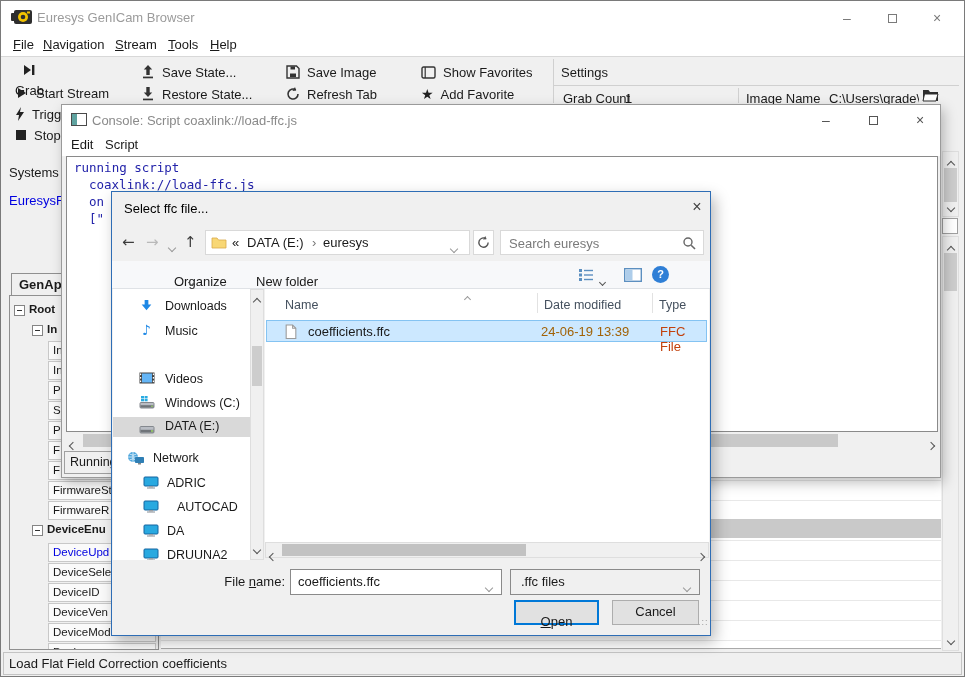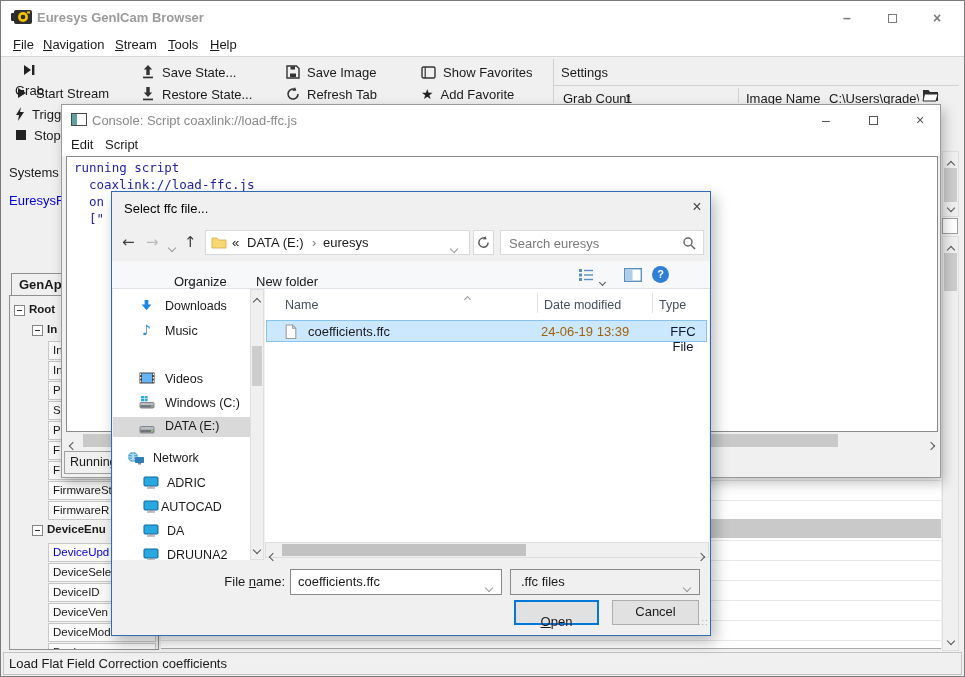--- a/index.html
+++ b/index.html
@@ -3,21 +3,21 @@
 <meta charset="utf-8">
 <style>
   * { margin:0; padding:0; box-sizing:border-box; }
   html,body { background:#fff; font-family:"Liberation Sans", sans-serif; }
   #stage { position:relative; width:965px; height:677px; background:#f0f0f0;
            border:1px solid #7a7a7a; overflow:hidden; font-size:13px; color:#1a1a1a; }
   .abs { position:absolute; }
   .nosel { user-select:none; }
 
   
-  .titlebar { left:0; top:0; width:100%; height:32px; background:#fff;font-weight:bold; }
+  .titlebar { left:0; top:0; width:100%; height:32px; background:#fff; }
   .main-title { left:36px; top:9px; color:#9b9b9b; }
   .winbtn { top:6px; width:30px; height:22px; text-align:center; color:#7a7a7a; font-size:14px; line-height:22px; }
   .menubar { left:0; top:32px; width:100%; height:23px; background:#fff; }
   .menu-item { top:3px; display:inline-block; padding:1px 4px; }
   .menu-item::first-letter { text-decoration:underline; }
   .tb-sep-top { left:0; top:55px; width:100%; height:1px; background:#d8d8d8; }
 
   .tbitem { display:flex; align-items:center; gap:7px; height:16px; white-space:nowrap; }
   .tbitem svg { flex:0 0 auto; }
   .vline { width:1px; background:#d0d0d0; }
@@ -449,21 +449,21 @@
               <rect x="4" y="11.4" width="8" height="1.2" fill="#9aa0a6"></rect>
             </svg></span>
         <span class="lbl" style="left:54px;">ADRIC</span>
       </div>
       <div class="place" style="top:209px;">
         <span class="ico" style="left:30px;"><svg width="16" height="13" viewBox="0 0 16 13">
               <rect x="1" y="1" width="14" height="9" rx="1" fill="#29a9e0" stroke="#1565a0"></rect>
               <rect x="6" y="10" width="4" height="1.4" fill="#9aa0a6"></rect>
               <rect x="4" y="11.4" width="8" height="1.2" fill="#9aa0a6"></rect>
             </svg></span>
-        <span class="lbl" style="left:48px;">AUTOCAD</span>
+        <span class="lbl" style="left:64px;">AUTOCAD</span>
       </div>
       <div class="place" style="top:233px;">
         <span class="ico" style="left:30px;"><svg width="16" height="13" viewBox="0 0 16 13">
               <rect x="1" y="1" width="14" height="9" rx="1" fill="#29a9e0" stroke="#1565a0"></rect>
               <rect x="6" y="10" width="4" height="1.4" fill="#9aa0a6"></rect>
               <rect x="4" y="11.4" width="8" height="1.2" fill="#9aa0a6"></rect>
             </svg></span>
         <span class="lbl" style="left:54px;">DA</span>
       </div>
       <div class="place" style="top:257px;">
@@ -491,21 +491,21 @@
       <div class="abs" style="left:387px;top:4px;width:1px;height:20px;background:#e2e2e2;"></div>
       <div class="abs selrow" style="left:1px;top:31px;width:441px;height:22px;">
         <span class="abs" style="left:18px;top:3px;">
           <svg width="12" height="15" viewBox="0 0 11 14">
               <path d="M1 1 h6 l3 3 v9.5 H1 z" fill="#fff" stroke="#9a9a9a"></path>
               <path d="M7 1 v3 h3" fill="none" stroke="#9a9a9a"></path>
             </svg>
         </span>
         <span class="abs" style="left:41px;top:3px;">coefficients.ffc</span>
         <span class="abs" style="left:274px;top:3px;color:#a16207;">24-06-19 13:39</span>
-        <span class="abs" style="left:393px;top:3px;color:#0f172a;text-align:center;">FFC File</span>
+        <span class="abs" style="left:393px;top:3px;color:#c2410c;">FFC File</span>
       </div>
     </div>
 
     <div class="abs sb" style="left:153px;top:350px;width:444px;height:16px;">
       <span class="abs" style="left:4px;top:5px;"><span class="chev left"></span></span>
       <div class="abs" style="left:16px;top:1px;width:244px;height:12px;background:#c2c2c2;"></div>
       <span class="abs" style="right:4px;top:5px;"><span class="chev right"></span></span>
     </div>
 
     <span class="abs" style="left:60px;top:382px;width:113px;text-align:right;"><span>File </span><span style="text-decoration:underline;">n</span><span>ame:</span></span>

